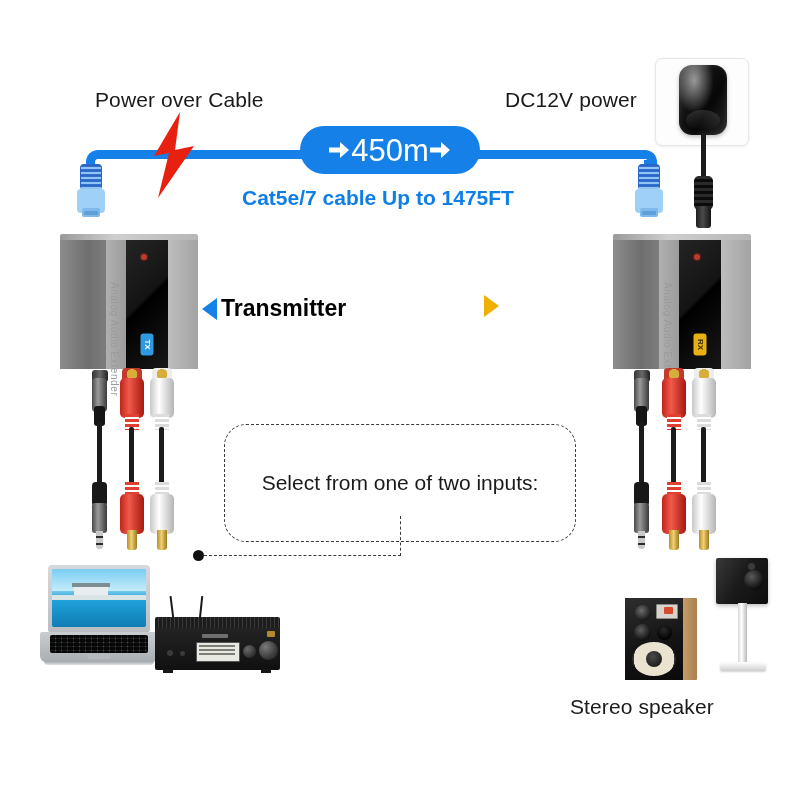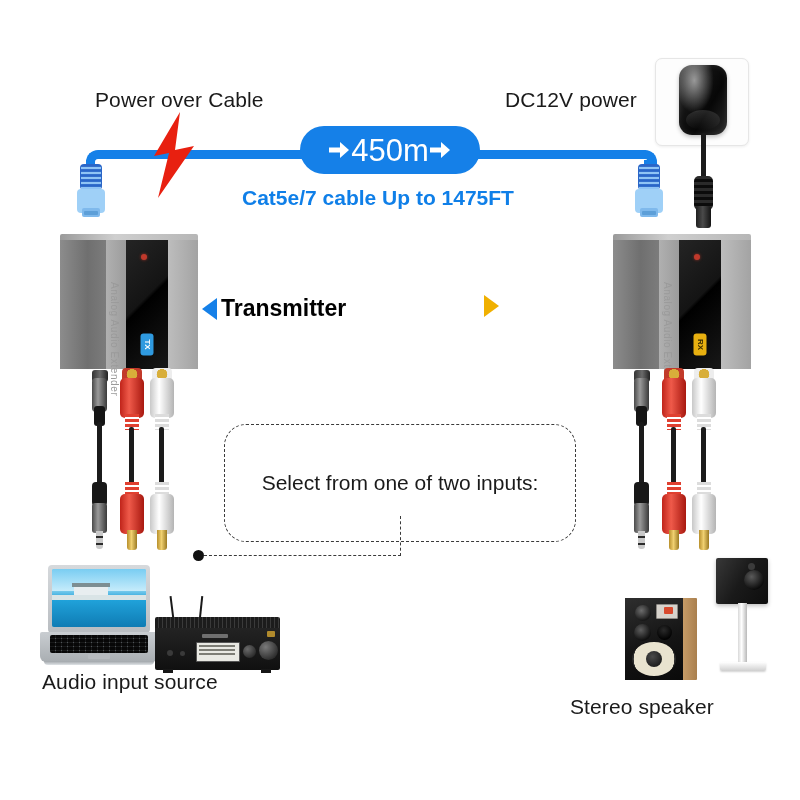--- a/index.html
+++ b/index.html
@@ -431,21 +431,20 @@
     <div class="abs" style="left:47px; top:38px; width:26px; height:4px; border-radius:1px; background:#6f6f6f;"></div>
     <div class="abs" style="left:112px; top:35px; width:8px; height:6px; border-radius:1px; background:#b08a2c;"></div>
 
     <div class="abs" style="left:12px; top:54px; width:6px; height:6px; border-radius:50%; background:#3a3a3a;"></div>
     <div class="abs" style="left:25px; top:55px; width:5px; height:5px; border-radius:50%; background:#3a3a3a;"></div>
 
     <div class="abs" style="left:8px; top:73px; width:10px; height:4px; background:#161616;"></div>
     <div class="abs" style="left:106px; top:73px; width:10px; height:4px; background:#161616;"></div>
   </div>
 
-  <div class="abs lbl" style="left:42px; top:670px;">Audio input source</div>
 
   <div class="abs" style="left:625px; top:598px;">
 
     <div class="abs" style="left:0; top:0; width:72px; height:82px; border-radius:1px;
                 background:linear-gradient(90deg,#b98f5c 0%,#d6ab74 70%,#a97f4e 100%);"></div>
 
     <div class="abs" style="left:0; top:0; width:58px; height:82px;
                 background:linear-gradient(160deg,#2e2e2e,#141414 55%,#0a0a0a);"></div>
 
     <div class="abs" style="left:10px; top:7px; width:16px; height:16px; border-radius:50%;

